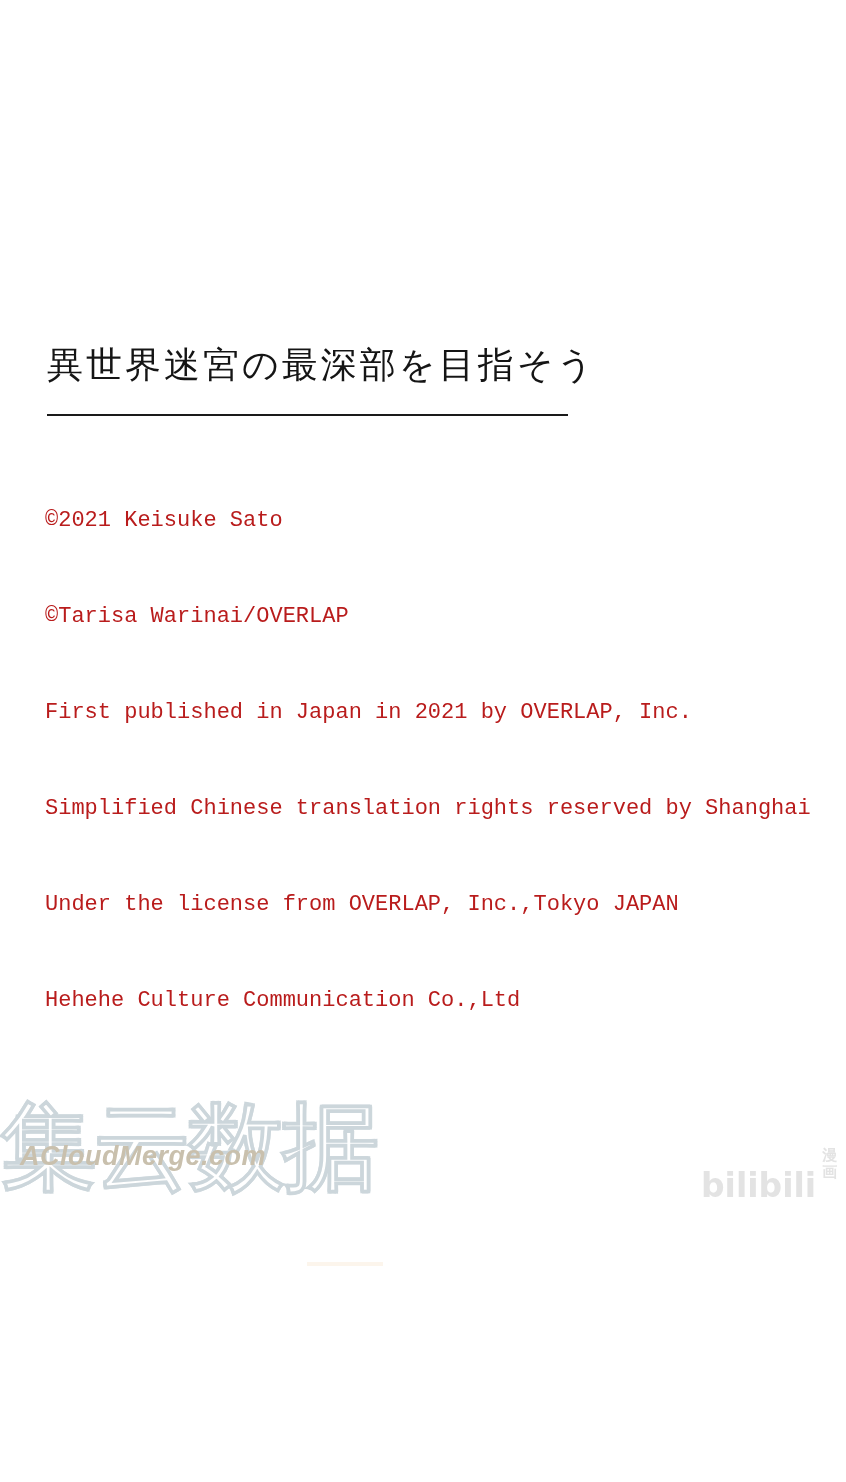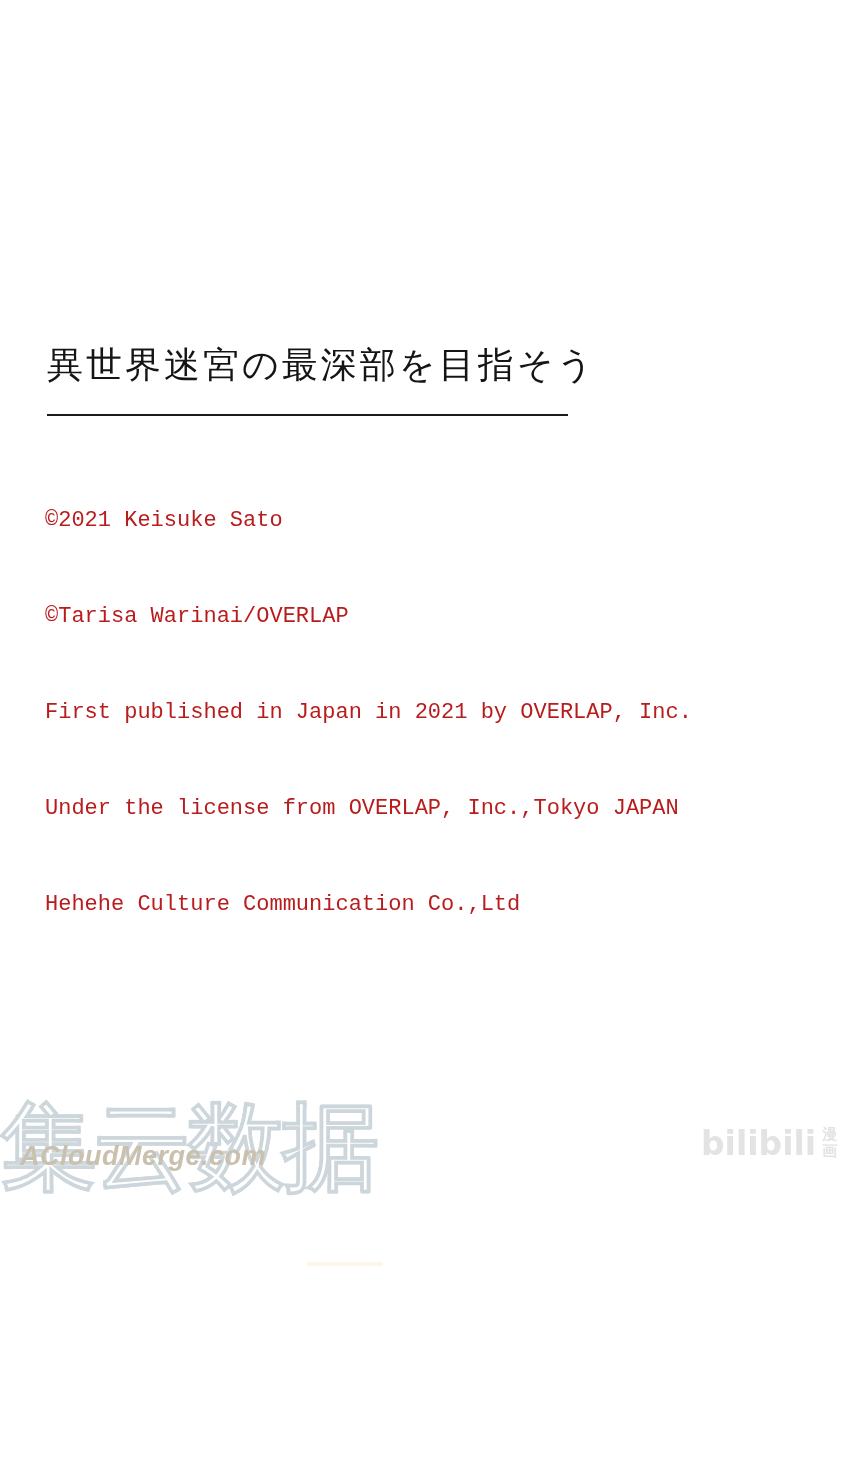--- a/index.html
+++ b/index.html
@@ -90,20 +90,21 @@
     gap: 6px;
     color: #e3e3e3;
     user-select: none;
   }
   .platform-logo .latin {
     font-family: "DejaVu Sans", "Liberation Sans", sans-serif;
     font-size: 33px;
     font-weight: 700;
     letter-spacing: 0px;
     line-height: 1;
+    margin-top: 43px;
   }
   .platform-logo .cn-stack {
     display: flex;
     flex-direction: column;
     align-items: center;
     font-size: 15px;
     line-height: 17px;
     font-weight: 700;
     font-family: "DejaVu Sans", sans-serif;
   }
@@ -123,20 +124,21 @@
 <div class="page">
 
   <h1 class="book-title">異世界迷宮の最深部を目指そう</h1>
 
   <div class="title-divider"></div>
 
   <div class="copyright-block">
     <div>©2021 Keisuke Sato</div>
     <div>©Tarisa Warinai/OVERLAP</div>
     <div>First published in Japan in 2021 by OVERLAP, Inc.</div>
+    <div>Simplified Chinese translation rights reserved by Shanghai</div>
     <div>Under the license from OVERLAP, Inc.,Tokyo JAPAN</div>
     <div>Hehehe Culture Communication Co.,Ltd</div>
   </div>
 
   <div class="wm-cn">集云数据</div>
 
   <div class="wm-site">ACloudMerge.com</div>
 
   <div class="platform-logo">
     <span class="latin">bilibili</span>

